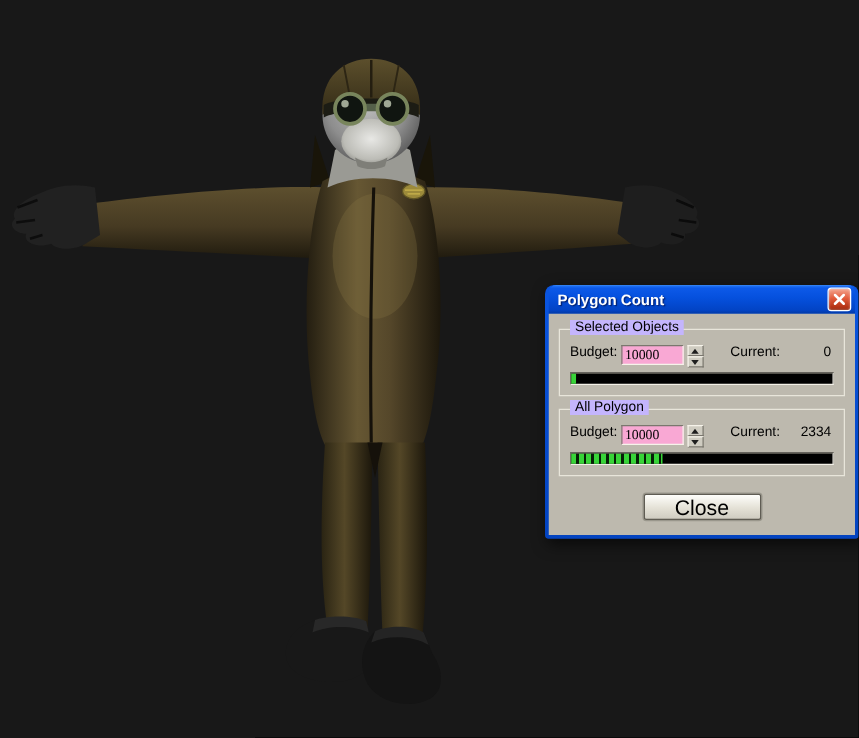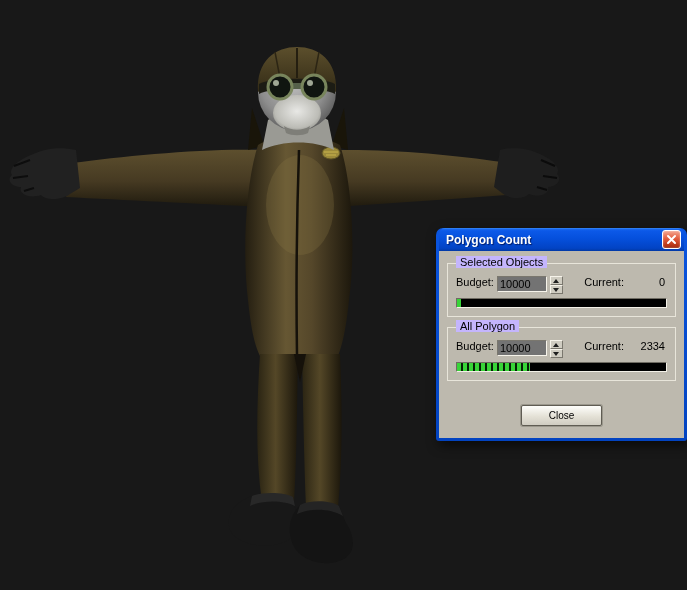--- a/index.html
+++ b/index.html
@@ -52,22 +52,22 @@
     margin:4px 2px 10px 2px;
     padding:10px 6px 2px 6px;
   }
   .group-label{
     position:absolute;top:-8px;left:8px;
     background:#c4b5fd;padding:0 4px;font-size:11px;
   }
   .row{display:flex;gap:3px;margin:2px 2px 4px 2px;}
   .lbl{font-size:11px;}
   .field{
-    width:44px;height:14px;font-size:11px;font-family:Liberation Sans, sans-serif;
-    background:#737373;color:#000;
+    width:44px;height:14px;font-size:11px;font-family:Liberation Serif, serif;
+    background:#f9a8d4;color:#000;
     border:1px solid;border-color:#7a776e #f6f3ea #f6f3ea #7a776e;
     padding:0 2px;outline:none;
   }
   .spinner{display:inline-flex;flex-direction:column;width:13px;height:18px;}
   .spin-btn{
     flex:1;display:flex;align-items:center;justify-content:center;
     background:#cfccc1;cursor:pointer;
     border:1px solid;border-color:#f6f3ea #7a776e #7a776e #f6f3ea;
   }
   .tri-up{width:0;height:0;border-left:3px solid transparent;border-right:3px solid transparent;border-bottom:4px solid #1e1e1e;}
@@ -76,22 +76,22 @@
   .current-val{width:38px;text-align:right;padding-right:2px;}
   .progress{
     height:8px;margin:2px 2px 6px 2px;background:#000000;
     border:1px solid;border-color:#6e6b62 #f3f0e7 #f3f0e7 #6e6b62;
   }
   .progress-fill{
     height:100%;width:0;
     background:repeating-linear-gradient(90deg,#38d438 0px,#38d438 4px,#062006 4px,#062006 6px);
   }
   .close-button{
-    display:block;margin:24px auto 8px auto;width:81px;height:21px;
-    font-size:10px;font-family:"Liberation Sans",sans-serif;color:#000;
+    display:block;margin:14px auto 8px auto;width:94px;height:21px;
+    font-size:17px;font-family:"Liberation Sans",sans-serif;color:#000;
     background:linear-gradient(#fefefb,#e4e1d6 55%,#cfccc1);
     border:1px solid #5f5c53;border-radius:2px;cursor:pointer;
     box-shadow:0 0 0 1px #9a978c;
   }
 </style>
 </head>
 <body>
 
 <div id="stage">
 

